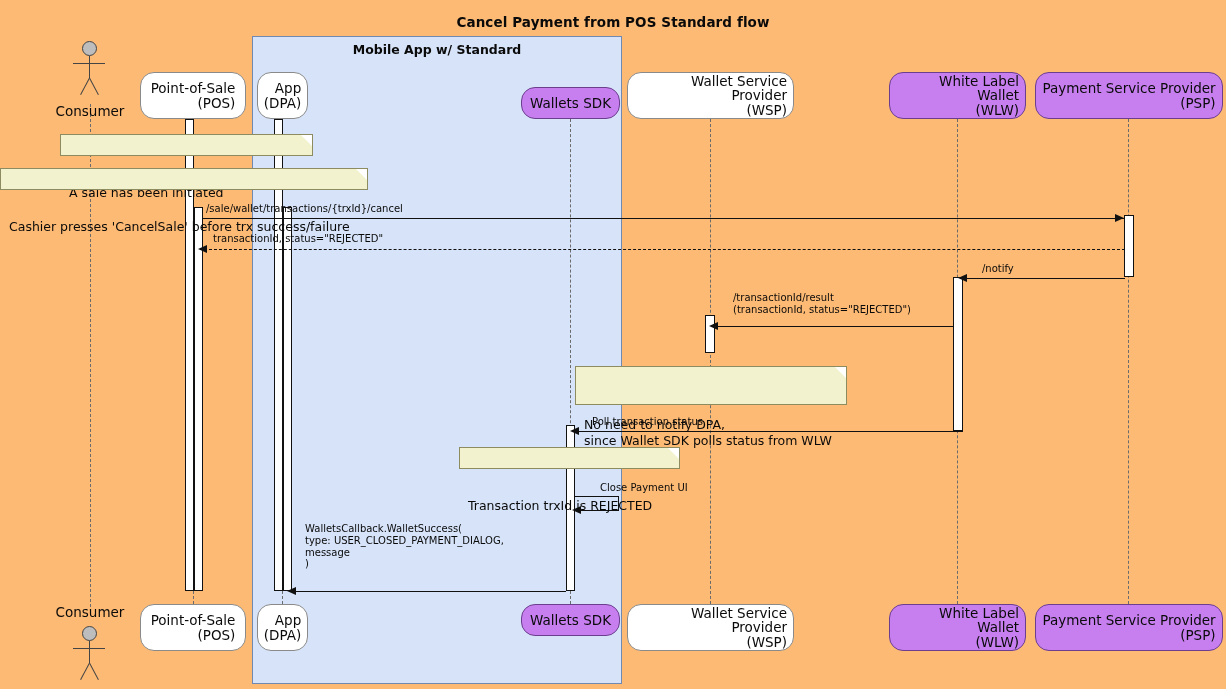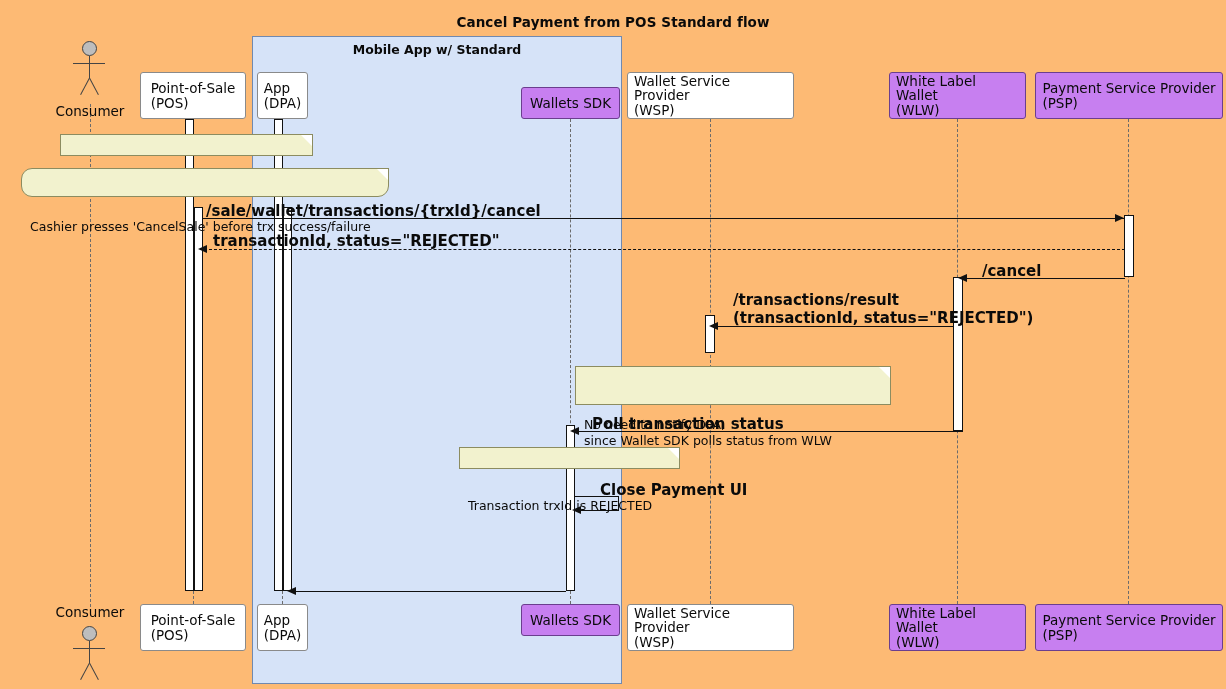--- a/index.html
+++ b/index.html
@@ -57,25 +57,25 @@
     border-left: 1px dashed #6b6b6b;
   }
 
   
   .participant {
     position: absolute;
     box-sizing: border-box;
     display: flex;
     align-items: center;
     justify-content: center;
-    text-align: left;
+    text-align: right;
     font-size: 13.5px;
     line-height: 1.08;
     color: #0a0a0a;
-    border-radius: 3px;
+    border-radius: 14px;
     padding: 3px 6px;
     white-space: pre-line;
   }
   .participant.plain {
     background: #FFFFFF;
     border: 1px solid #8a8a8a;
   }
   .participant.accent {
     background: #C77FF0;
     border: 1px solid #6B3E8E;
@@ -166,26 +166,25 @@
     border-bottom: 4px solid transparent;
     border-left: 9px solid #111;
   }
   .arrowhead.left {
     border-top: 4px solid transparent;
     border-bottom: 4px solid transparent;
     border-right: 9px solid #111;
   }
   .msg-label {
     position: absolute;
-    font-size: 15px;
+    font-size: 10px;
     color: #0a0a0a;
     white-space: pre-line;
     line-height: 1.18;
     z-index: 8;
-    font-weight: bold;
   }
 
   
   .note {
     position: absolute;
     background: #F2F2CE;
     border: 1px solid #8C8C60;
     box-sizing: border-box;
     font-size: 12.5px;
     color: #0a0a0a;
@@ -291,54 +290,58 @@
   <div class="msg-line" style="left:203px; top:218px; width:922px;"></div>
   <div class="arrowhead right" style="left:1115px; top:214px;"></div>
   <div class="msg-label" style="left:206px; top:203px;">/sale/wallet/transactions/{trxId}/cancel</div>
 
   <div class="msg-line dashed" style="left:204px; top:249px; width:921px;"></div>
   <div class="arrowhead left" style="left:198px; top:245px;"></div>
   <div class="msg-label" style="left:213px; top:233px;">transactionId, status="REJECTED"</div>
 
   <div class="msg-line" style="left:963px; top:278px; width:162px;"></div>
   <div class="arrowhead left" style="left:958px; top:274px;"></div>
-  <div class="msg-label" style="left:982px; top:263px;">/cancel</div>
+  <div class="msg-label" style="left:982px; top:263px;">/notify</div>
 
   <div class="msg-line" style="left:715px; top:326px; width:238px;"></div>
   <div class="arrowhead left" style="left:709px; top:322px;"></div>
-  <div class="msg-label" style="left:733px; top:292px;">/transactions/result
+  <div class="msg-label" style="left:733px; top:292px;">/transactionId/result
 (transactionId, status="REJECTED")</div>
 
   <div class="msg-line" style="left:575px; top:431px; width:388px;"></div>
   <div class="msg-vline" style="left:962px; top:431px; height:0px;"></div>
   <div class="arrowhead left" style="left:570px; top:427px;"></div>
   <div class="msg-label" style="left:592px; top:416px;">Poll transaction status</div>
 
   <div class="msg-line" style="left:575px; top:496px; width:44px;"></div>
   <div class="msg-vline" style="left:618px; top:496px; height:14px;"></div>
   <div class="msg-line" style="left:575px; top:510px; width:44px;"></div>
   <div class="arrowhead left" style="left:572px; top:506px;"></div>
   <div class="msg-label" style="left:600px; top:482px;">Close Payment UI</div>
 
   <div class="msg-line" style="left:292px; top:591px; width:274px;"></div>
   <div class="arrowhead left" style="left:287px; top:587px;"></div>
+  <div class="msg-label" style="left:305px; top:523px;">WalletsCallback.WalletSuccess(
+ type: USER_CLOSED_PAYMENT_DIALOG,
+ message
+)</div>
 
   <div class="note centered" style="left:60px; top:134px; width:253px; height:22px;">
     <span class="fold-edge"></span>
     <span class="fold-inner"></span>
     <span class="note-text">A sale has been initiated</span>
   </div>
 
-  <div class="note" style="left:21px; top:168px; width:368px; height:29px;border-radius:11px;">
+  <div class="note" style="left:0; top:168px; width:368px; height:22px;">
     <span class="fold-edge"></span>
     <span class="fold-inner"></span>
     <span class="note-text">Cashier presses 'CancelSale' before trx success/failure</span>
   </div>
 
-  <div class="note" style="left:575px; top:366px; width:316px; height:39px;">
+  <div class="note" style="left:575px; top:366px; width:272px; height:39px;">
     <span class="fold-edge"></span>
     <span class="fold-inner"></span>
     <span class="note-text">No need to notify DPA,
 since Wallet SDK polls status from WLW</span>
   </div>
 
   <div class="note" style="left:459px; top:447px; width:221px; height:22px;">
     <span class="fold-edge"></span>
     <span class="fold-inner"></span>
     <span class="note-text">Transaction trxId is REJECTED</span>

